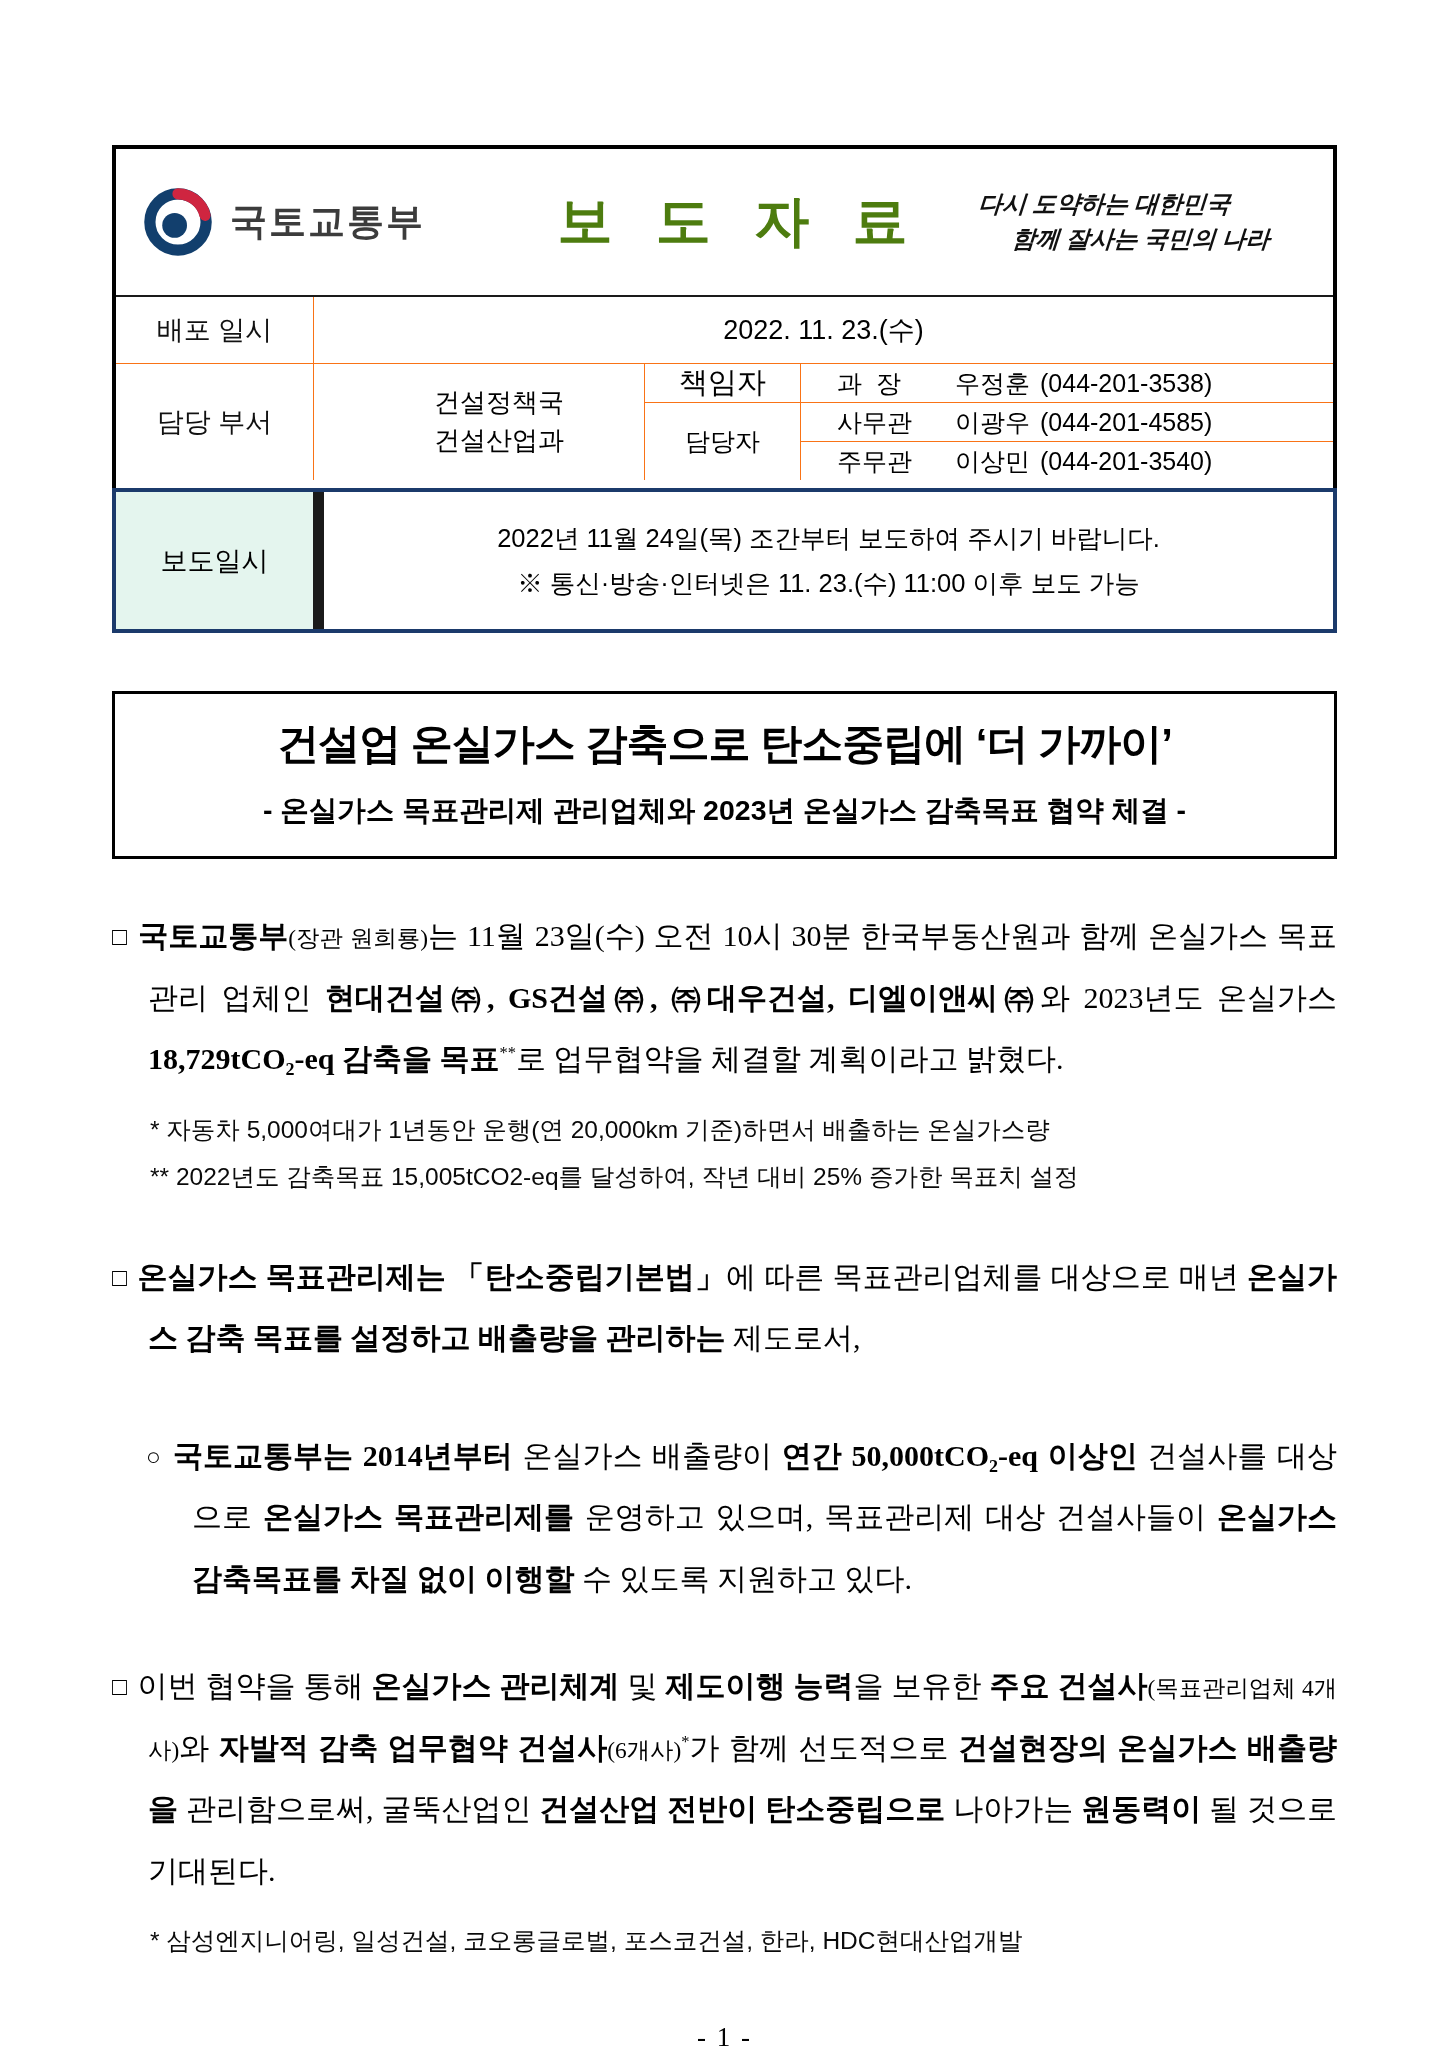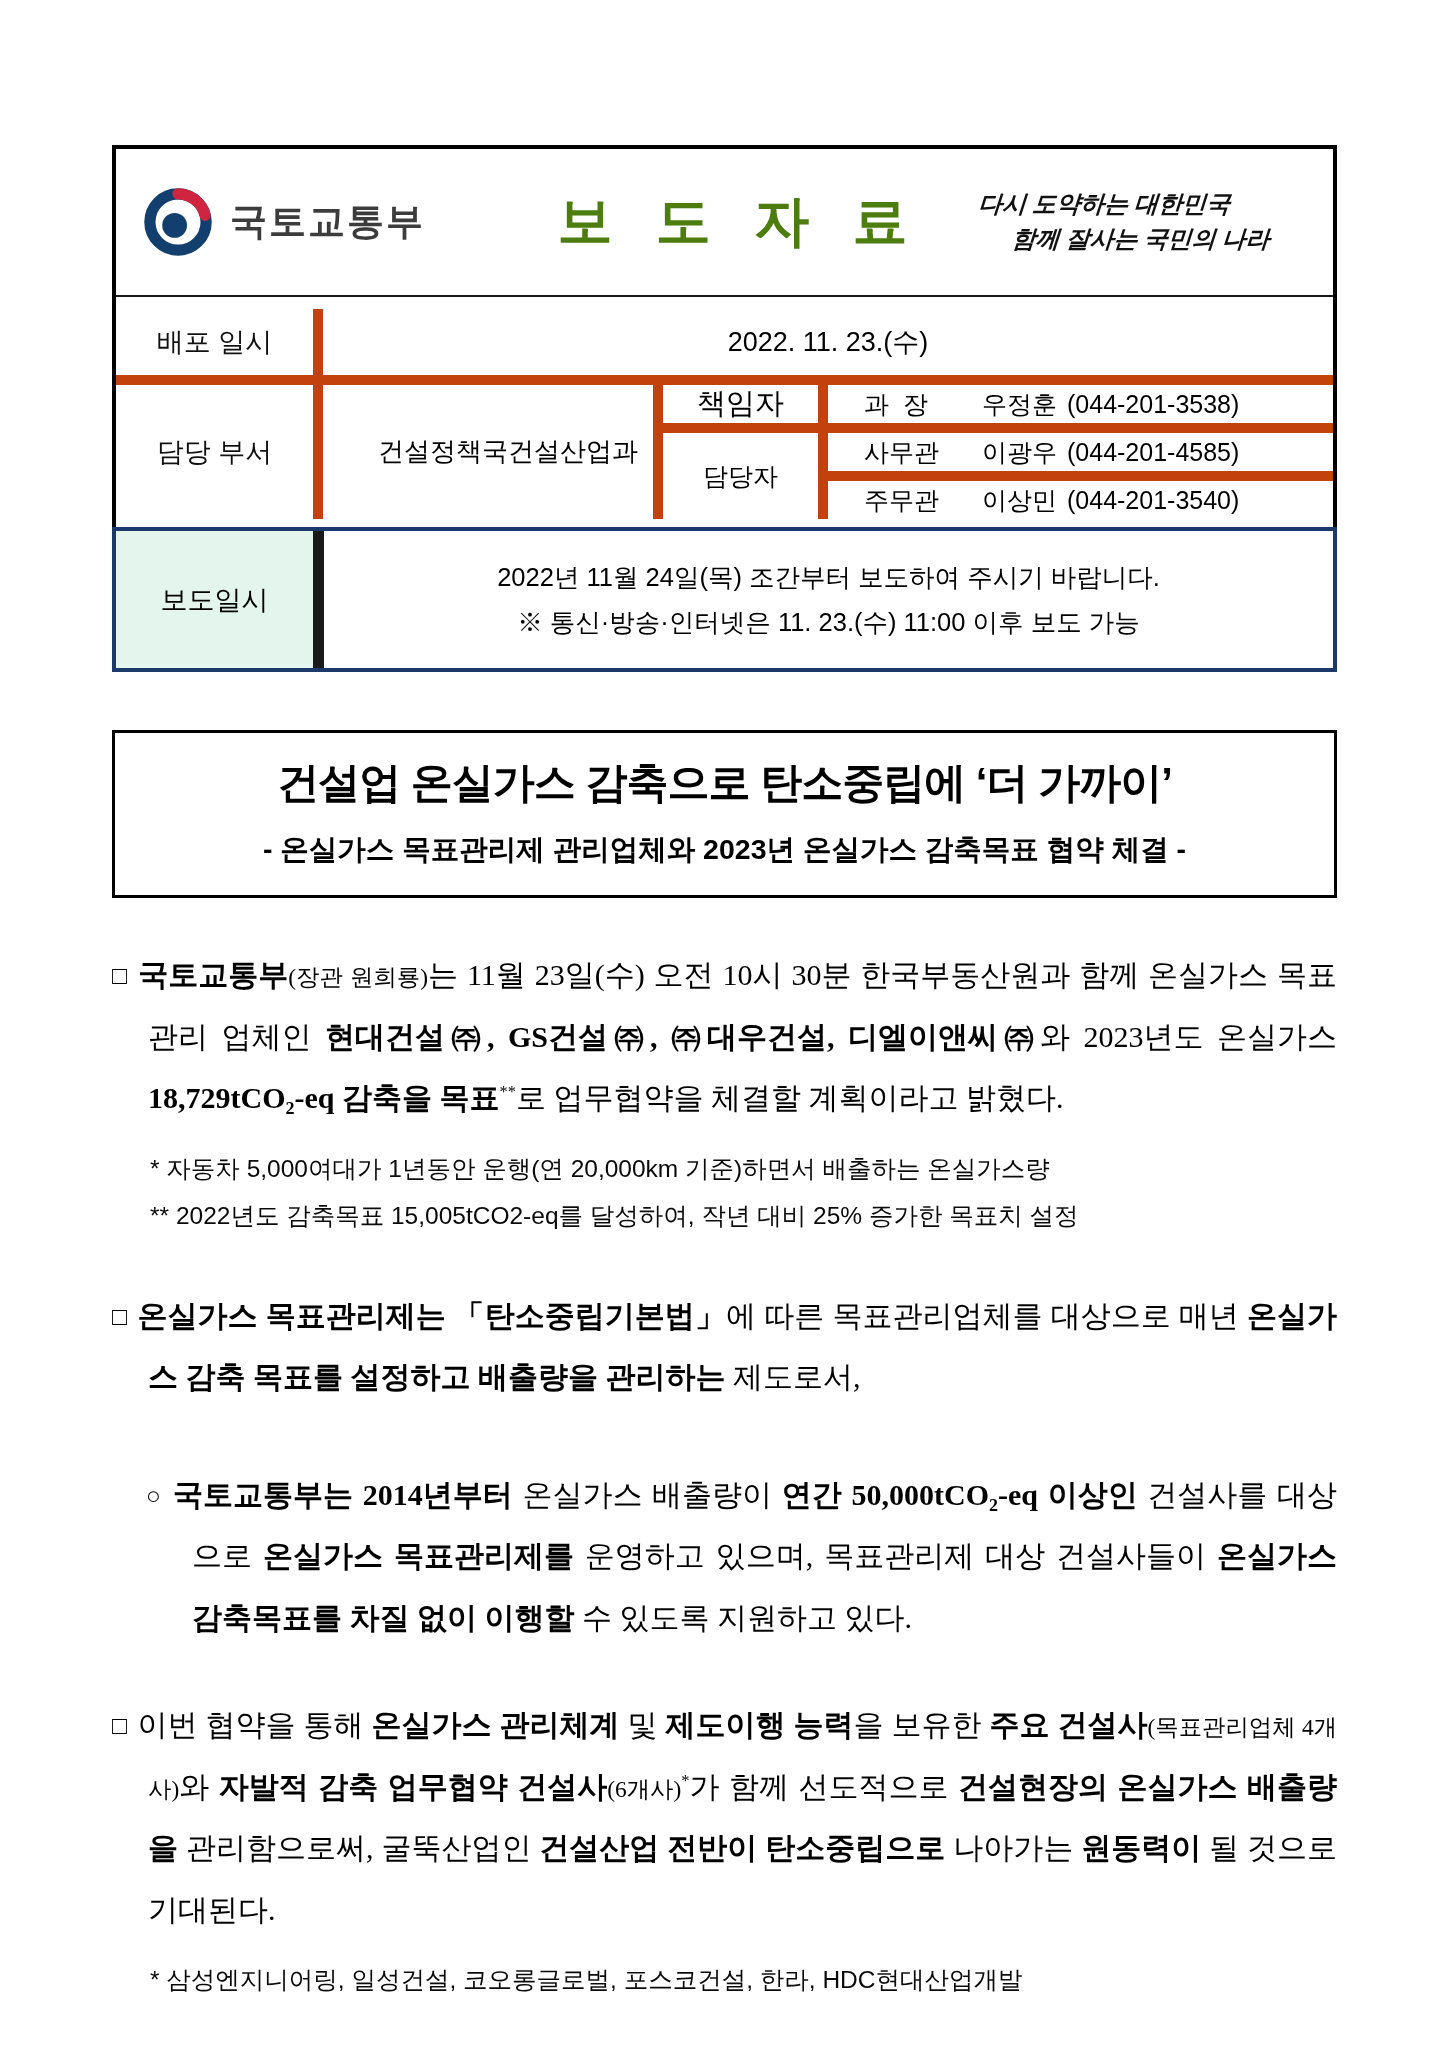--- a/index.html
+++ b/index.html
@@ -29,28 +29,28 @@
     width:330px; font-family:"Liberation Serif", serif; font-style:italic;
     font-weight:700; font-size:24px; line-height:1.45; color:#111;
     transform:skewX(-4deg); white-space:nowrap;
   }
   .slogan .l2 { padding-left:36px; }
 
   
   .pt-grid {
     display:grid; grid-template-columns:197px 330px 155px 1fr;
     grid-template-rows:66px 38px 38px 38px;
-    background:#c2410c; gap:10px;margin-top:12px;
+    background:#f97316; gap:1px;
   }
   .pt-grid > div { background:#fff; display:flex; align-items:center; justify-content:center; }
   .cell-label { font-size:27px; color:#111; }
   .c-dispatch-label { grid-column:1; grid-row:1; }
   .c-dispatch-value { grid-column:2 / 5; grid-row:1; font-size:27px; }
   .c-dept-label { grid-column:1; grid-row:2 / 5; }
-  .c-dept-value { grid-column:2; grid-row:2 / 5; flex-direction:row; font-size:26px; line-height:1.45;padding-left:40px; }
+  .c-dept-value { grid-column:2; grid-row:2 / 5; flex-direction:column; font-size:26px; line-height:1.45;padding-left:40px; }
   .c-role-1 { grid-column:3; grid-row:2; font-size:29px; }
   .c-role-2 { grid-column:3; grid-row:3 / 5; font-size:25px; }
   .c-person { justify-content:flex-start !important; padding-left:36px; font-size:25px; white-space:nowrap; }
   .c-person-1 { grid-column:4; grid-row:2; }
   .c-person-2 { grid-column:4; grid-row:3; }
   .c-person-3 { grid-column:4; grid-row:4; }
   .c-person .pos { white-space:pre; margin-right:30px; min-width:88px; }
   .c-person .nm { margin-right:10px; }
 
   

